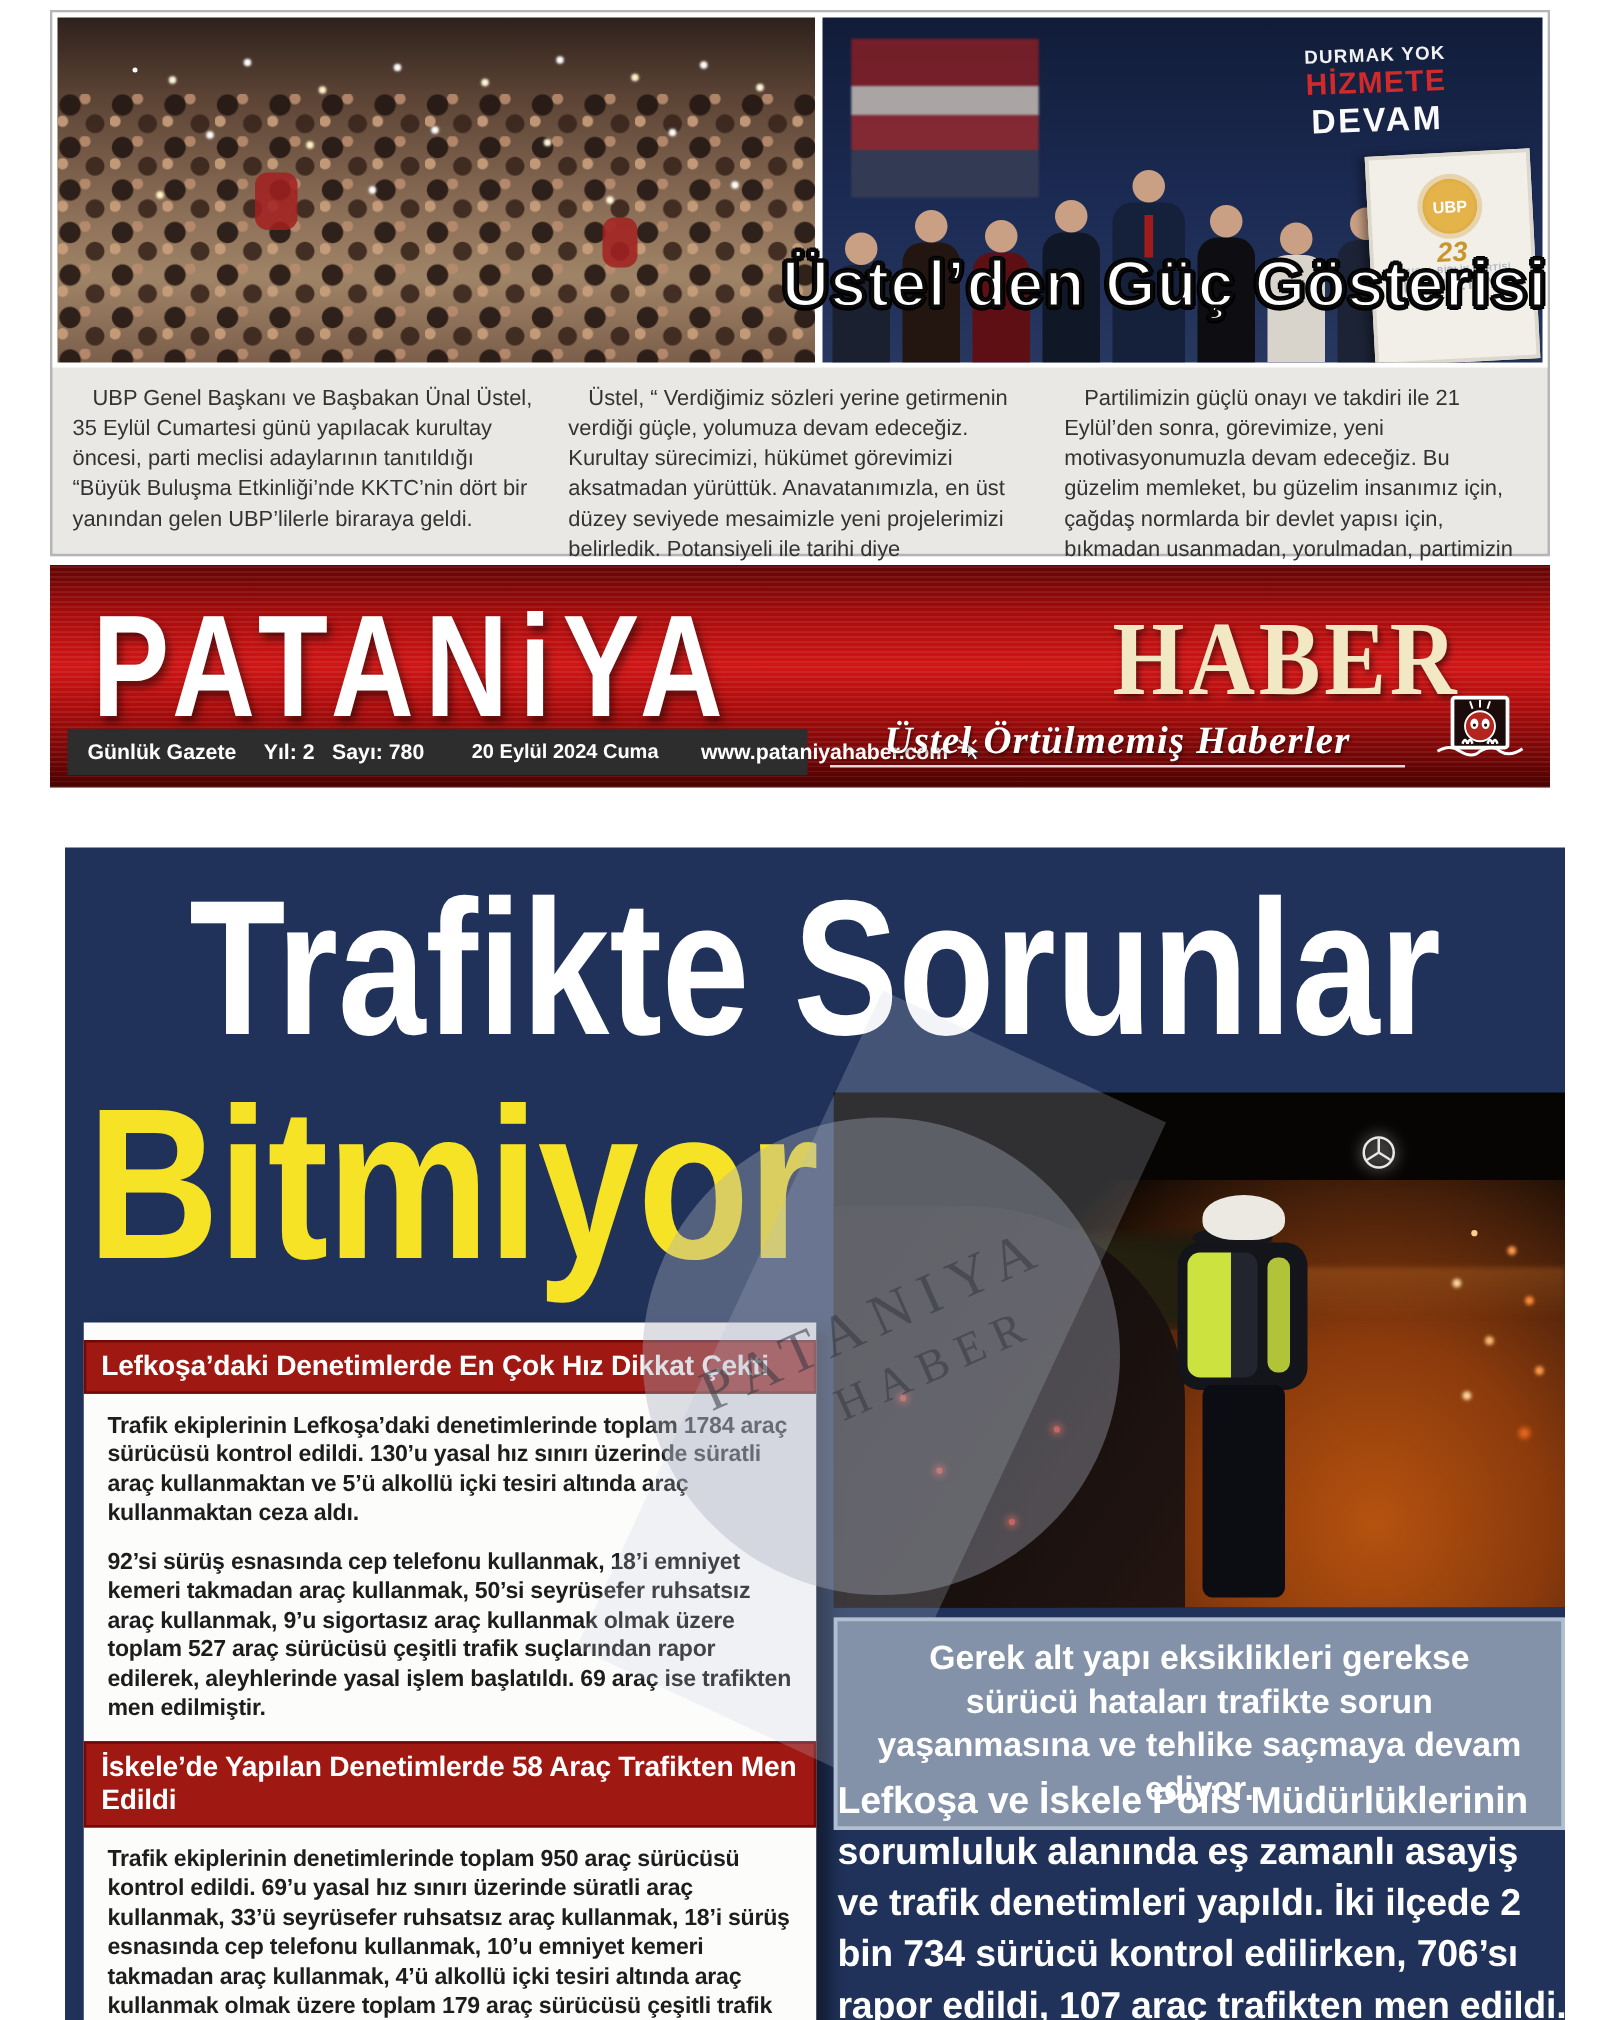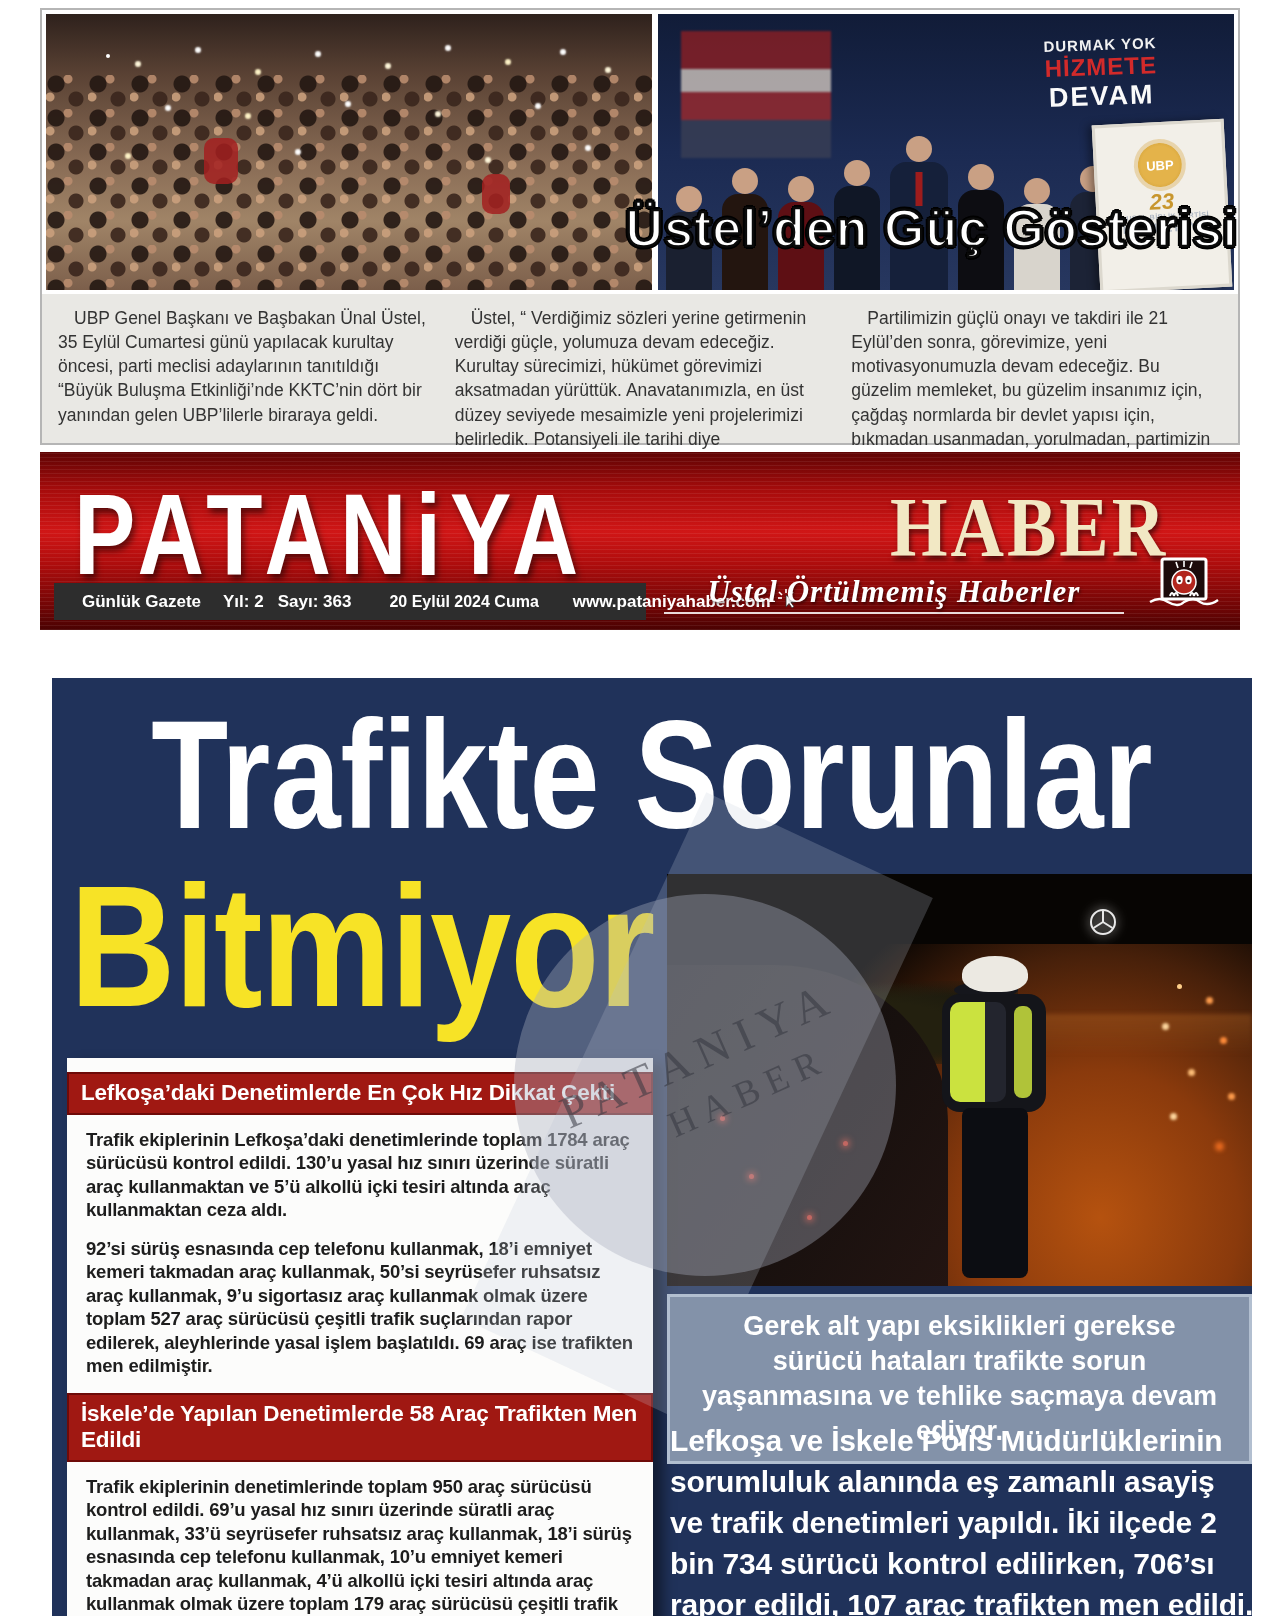--- a/index.html
+++ b/index.html
@@ -68,21 +68,21 @@
     background:
       repeating-linear-gradient(0deg, rgba(255,255,255,.07) 0 1px, rgba(0,0,0,0) 1px 4px),
       linear-gradient(180deg,#5f0404 0%,#a80c0c 22%,#d01616 45%,#b00d0d 62%,#6e0505 88%,#4a0202 100%); }
   .mast-title { position:absolute; left:34px; top:16px; color:#ffffff; font-weight:700; font-size:92px;
     letter-spacing:9px; transform:scaleY(1.26); transform-origin:left top; text-shadow:3px 4px 6px rgba(0,0,0,.5);
     font-family:"Liberation Sans", sans-serif; }
   .mast-sub { position:absolute; left:850px; top:28px; color:#f2e8c4; font-weight:700; font-size:74px;
     letter-spacing:3px; transform:scaleY(1.14); transform-origin:left top;
     font-family:"Liberation Serif", serif; text-shadow:2px 3px 5px rgba(0,0,0,.55); }
   .date-bar { position:absolute; left:14px; bottom:10px; width:592px; height:37px; background:#2d2d2d;
-    display:flex; align-items:center; gap:0; color:#fff; font-weight:700; font-size:17px; padding:0 28px; }
+    display:flex; align-items:center; gap:0; color:#fff; font-weight:700; font-size:17px; padding:0 16px; }
   .date-bar .db-item { white-space:nowrap; }
   .db-label { margin-right:22px; } .db-year { margin-right:14px; } .db-issue { margin-right:38px; }
   .db-date { font-size:16px; margin-right:34px; }
   .db-site { font-size:17px; }
   .cursor-icon { margin-left:6px; flex:0 0 auto; }
   .slogan { position:absolute; left:624px; bottom:16px; width:460px; text-align:center;
     font-family:"Liberation Serif", serif; font-style:italic; font-weight:700; font-size:31px;
     letter-spacing:1px; color:#ffffff; text-shadow:1px 2px 3px rgba(0,0,0,.5); border-bottom:2px solid rgba(255,255,255,.85); padding-bottom:2px; }
   .mast-logo { position:absolute; right:20px; bottom:6px; }
 
@@ -195,21 +195,21 @@
       <div class="top-col">Partilimizin güçlü onayı ve takdiri ile 21 Eylül’den sonra, görevimize, yeni motivasyonumuzla devam edeceğiz. Bu güzelim memleket, bu güzelim insanımız için, çağdaş normlarda bir devlet yapısı için, bıkmadan usanmadan, yorulmadan, partimizin şanlı tarihinden aldığımız güce, güç katarak, kararlılıkla ilerleyeceğiz” diye konuştu.</div>
     </div>
   </div>
 
   <div class="masthead">
     <div class="mast-title">PATANiYA</div>
     <div class="mast-sub">HABER</div>
     <div class="date-bar">
       <span class="db-item db-label">Günlük Gazete</span>
       <span class="db-item db-year">Yıl: 2</span>
-      <span class="db-item db-issue">Sayı: 363</span>
+      <span class="db-item db-issue">Sayı: 780</span>
       <span class="db-item db-date">20 Eylül 2024 Cuma</span>
       <span class="db-item db-site">www.pataniyahaber.com</span>
       <span class="cursor-icon">
         <svg width="22" height="22" viewBox="0 0 22 22">
           <g stroke="#ffffff" stroke-width="1.6" fill="none">
             <line x1="9" y1="1" x2="9" y2="5"></line>
               <line x1="2" y1="4" x2="5" y2="7"></line>
             <line x1="16" y1="4" x2="13" y2="7"></line>
               <line x1="1" y1="10" x2="5" y2="10"></line>
           </g>

